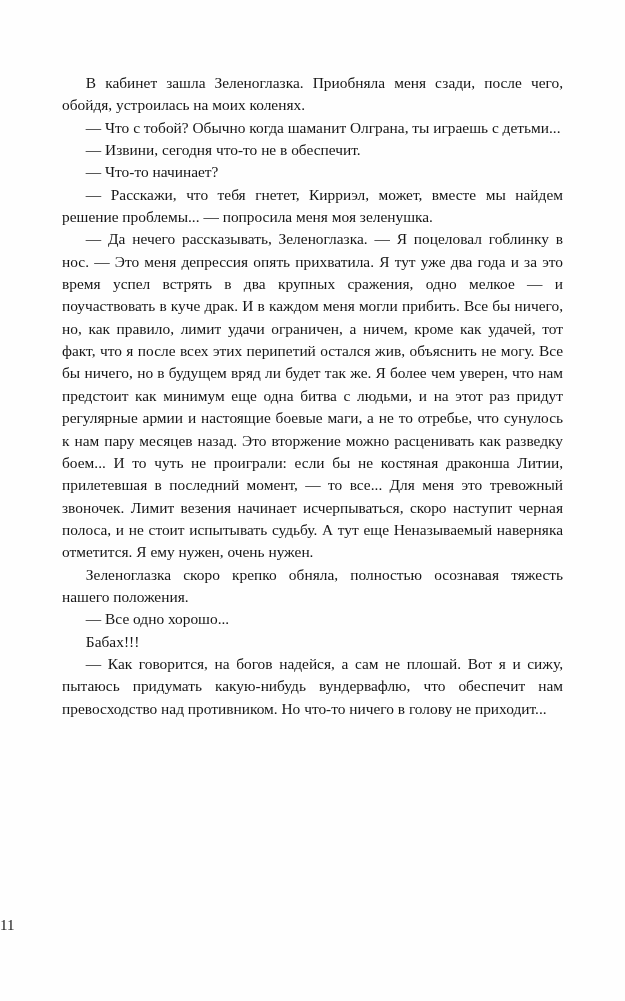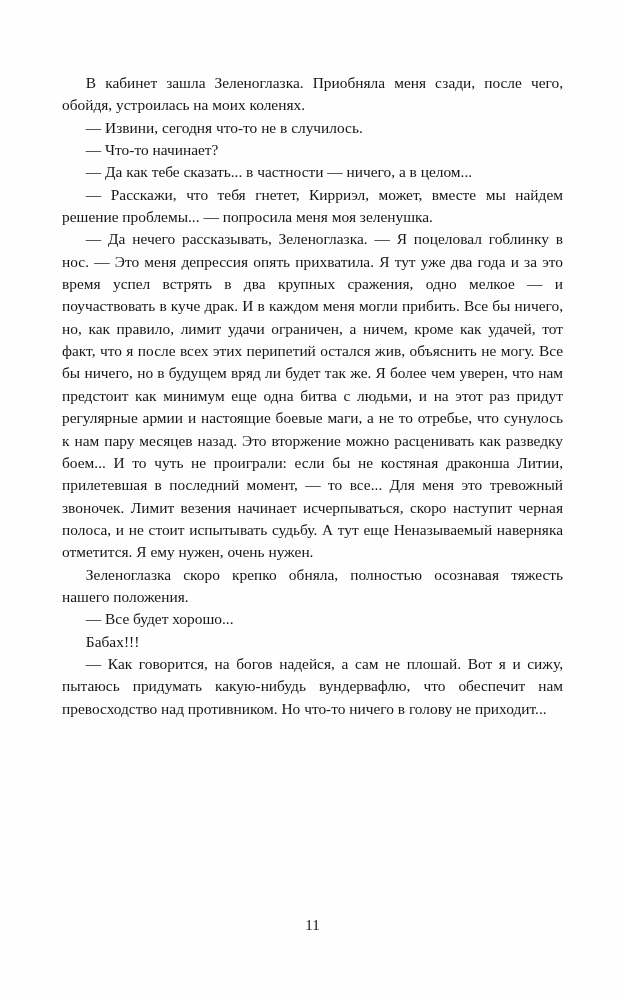--- a/index.html
+++ b/index.html
@@ -32,35 +32,34 @@
   }
   .body-text p {
     margin: 0;
     text-indent: 1.55em;
   }
   .page-number {
     position: absolute;
     left: 0;
     right: 0;
     bottom: 67px;
-    text-align: center;
     font-size: 15px;
     color: #151515;
   }
 </style>
 </head>
 <body>
 
 <div class="page">
   <div class="body-text">
     <p>В кабинет зашла Зеленоглазка. Приобняла меня сзади, после чего, обойдя, устроилась на моих коленях.</p>
-    <p>— Извини, сегодня что-то не в случилось.</p>
+    <p>— Что с тобой? Обычно когда шаманит Олграна, ты играешь с детьми...</p>
+    <p>— Извини, сегодня что-то не в обеспечит.</p>
     <p>— Что-то начинает?</p>
-    <p>— Да как тебе сказать... в частности — ничего, а в целом...</p>
     <p>— Расскажи, что тебя гнетет, Кирриэл, может, вместе мы найдем решение проблемы... — попросила меня моя зеленушка.</p>
     <p>— Да нечего рассказывать, Зеленоглазка. — Я поцеловал гоблинку в нос. — Это меня депрессия опять прихватила. Я тут уже два года и за это время успел встрять в два крупных сражения, одно мелкое — и поучаствовать в куче драк. И в каждом меня могли прибить. Все бы ничего, но, как правило, лимит удачи ограничен, а ничем, кроме как удачей, тот факт, что я после всех этих перипетий остался жив, объяснить не могу. Все бы ничего, но в будущем вряд ли будет так же. Я более чем уверен, что нам предстоит как минимум еще одна битва с людьми, и на этот раз придут регулярные армии и настоящие боевые маги, а не то отребье, что сунулось к нам пару месяцев назад. Это вторжение можно расценивать как разведку боем... И то чуть не проиграли: если бы не костяная драконша Литии, прилетевшая в последний момент, — то все... Для меня это тревожный звоночек. Лимит везения начинает исчерпываться, скоро наступит черная полоса, и не стоит испытывать судьбу. А тут еще Неназываемый наверняка отметится. Я ему нужен, очень нужен.</p>
     <p>Зеленоглазка скоро крепко обняла, полностью осознавая тяжесть нашего положения.</p>
-    <p>— Все будет хорошо...</p>
+    <p>— Все одно хорошо...</p>
     <p>Бабах!!!</p>
     <p>— Как говорится, на богов надейся, а сам не плошай. Вот я и сижу, пытаюсь придумать какую-нибудь вундервафлю, что обеспечит нам превосходство над противником. Но что-то ничего в голову не приходит...</p>
   </div>
   <div class="page-number">11</div>
 </div>
 
 </body></html>

